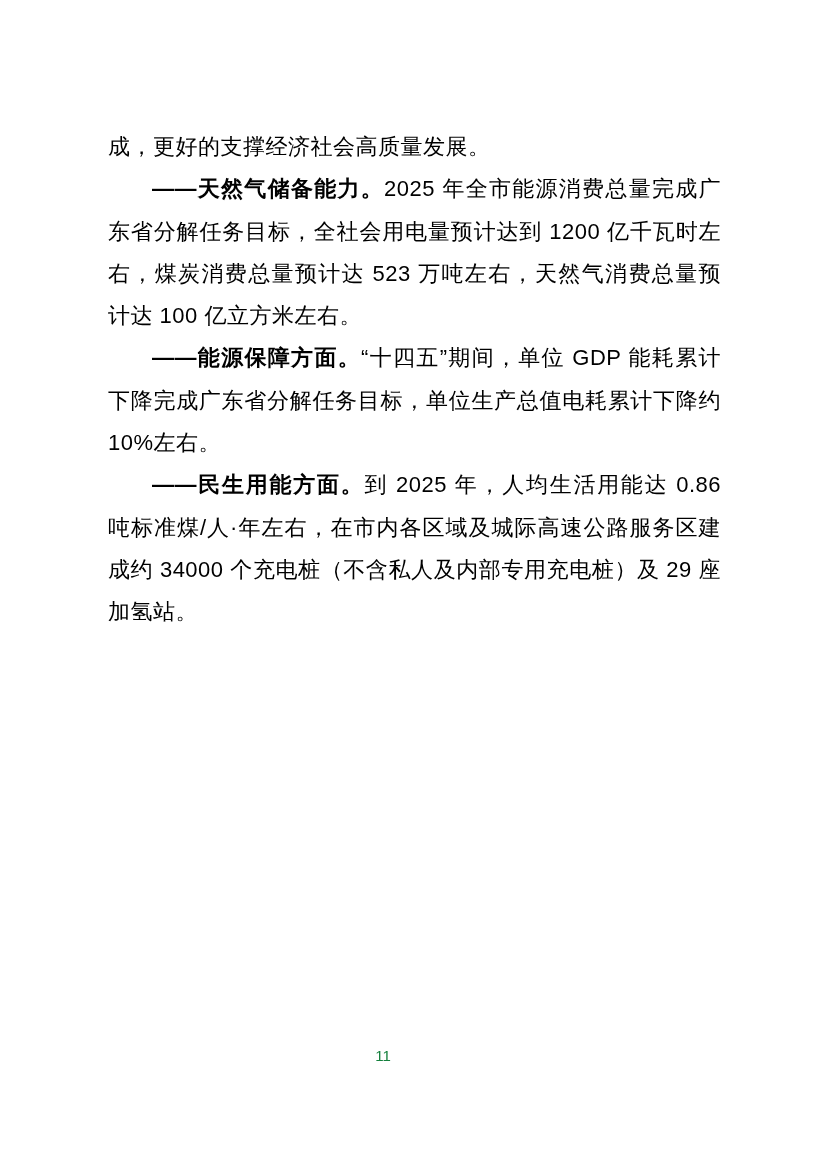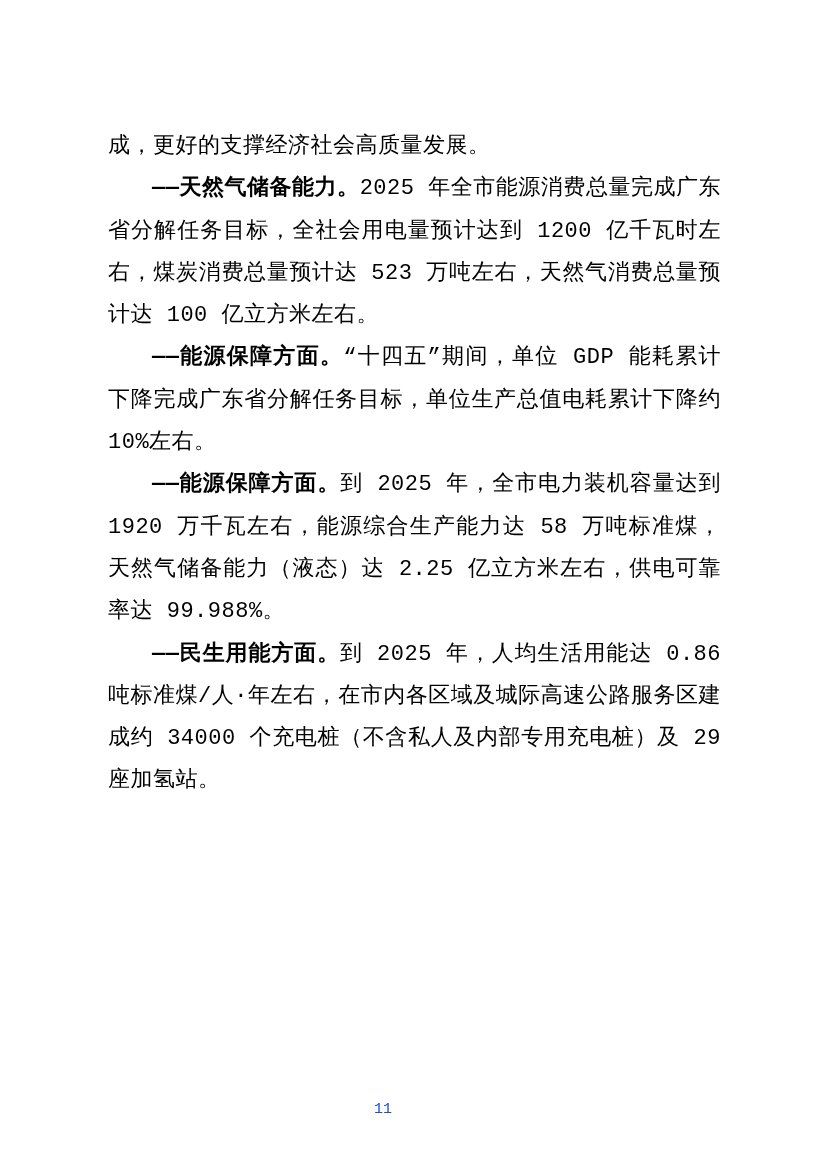--- a/index.html
+++ b/index.html
@@ -6,21 +6,21 @@
     margin: 0;
     padding: 0;
     background: #ffffff;
   }
   .page {
     position: relative;
     width: 766px;
     height: 1169px;
     background: #ffffff;
     overflow: hidden;
-    font-family: Liberation Mono, monospace;
+    font-family: Liberation Sans, sans-serif;
     color: #000000;
   }
   .content {
     position: absolute;
     left: 108px;
     top: 126px;
     width: 613px;
   }
   .content p {
     margin: 0;
@@ -32,43 +32,42 @@
     letter-spacing: 0.5px;
   }
   .content p.indent {
     text-indent: 44px;
   }
   .para-heading {
     font-weight: bold;
   }
   .page-number {
     position: absolute;
-    top: 1100px;
+    top: 1046px;
     left: 0;
     width: 100%;
     text-align: center;
     font-size: 15px;
     line-height: 20px;
-    color: #1d4ed8;
+    color: #15803d;
   }
 </style>
 </head>
 <body>
 
 <div class="page">
   <div class="content">
 
     <p><span class="para-heading"></span><span>成，更好的支撑经济社会高质量发展。</span></p>
 
     <p class="indent"><span class="para-heading">——天然气储备能力。</span><span>2025 年全市能源消费总量完成广东省分解任务目标，全社会用电量预计达到 1200 亿千瓦时左右，煤炭消费总量预计达 523 万吨左右，天然气消费总量预计达 100 亿立方米左右。</span></p>
 
     <p class="indent"><span class="para-heading">——能源保障方面。</span><span>“十四五”期间，单位 GDP 能耗累计下降完成广东省分解任务目标，单位生产总值电耗累计下降约 10%左右。</span></p>
 
 
 
-    <p class="indent"><span class="para-heading">——能源保障方面。</span><span>到 2025 年，全市电力装机容量达到 1920 万千瓦左右，能源综合生产能力达 58 万吨标准煤，天然气储备能力（液态）达 2.25 亿立方米左右，供电可靠率达 99.988%。</span></p>
 
     <p class="indent"><span class="para-heading">——民生用能方面。</span><span>到 2025 年，人均生活用能达 0.86 吨标准煤/人·年左右，在市内各区域及城际高速公路服务区建成约 34000 个充电桩（不含私人及内部专用充电桩）及 29 座加氢站。</span></p>
 
   </div>
 
   <div class="page-number">11</div>
 </div>
 
 </body></html>

